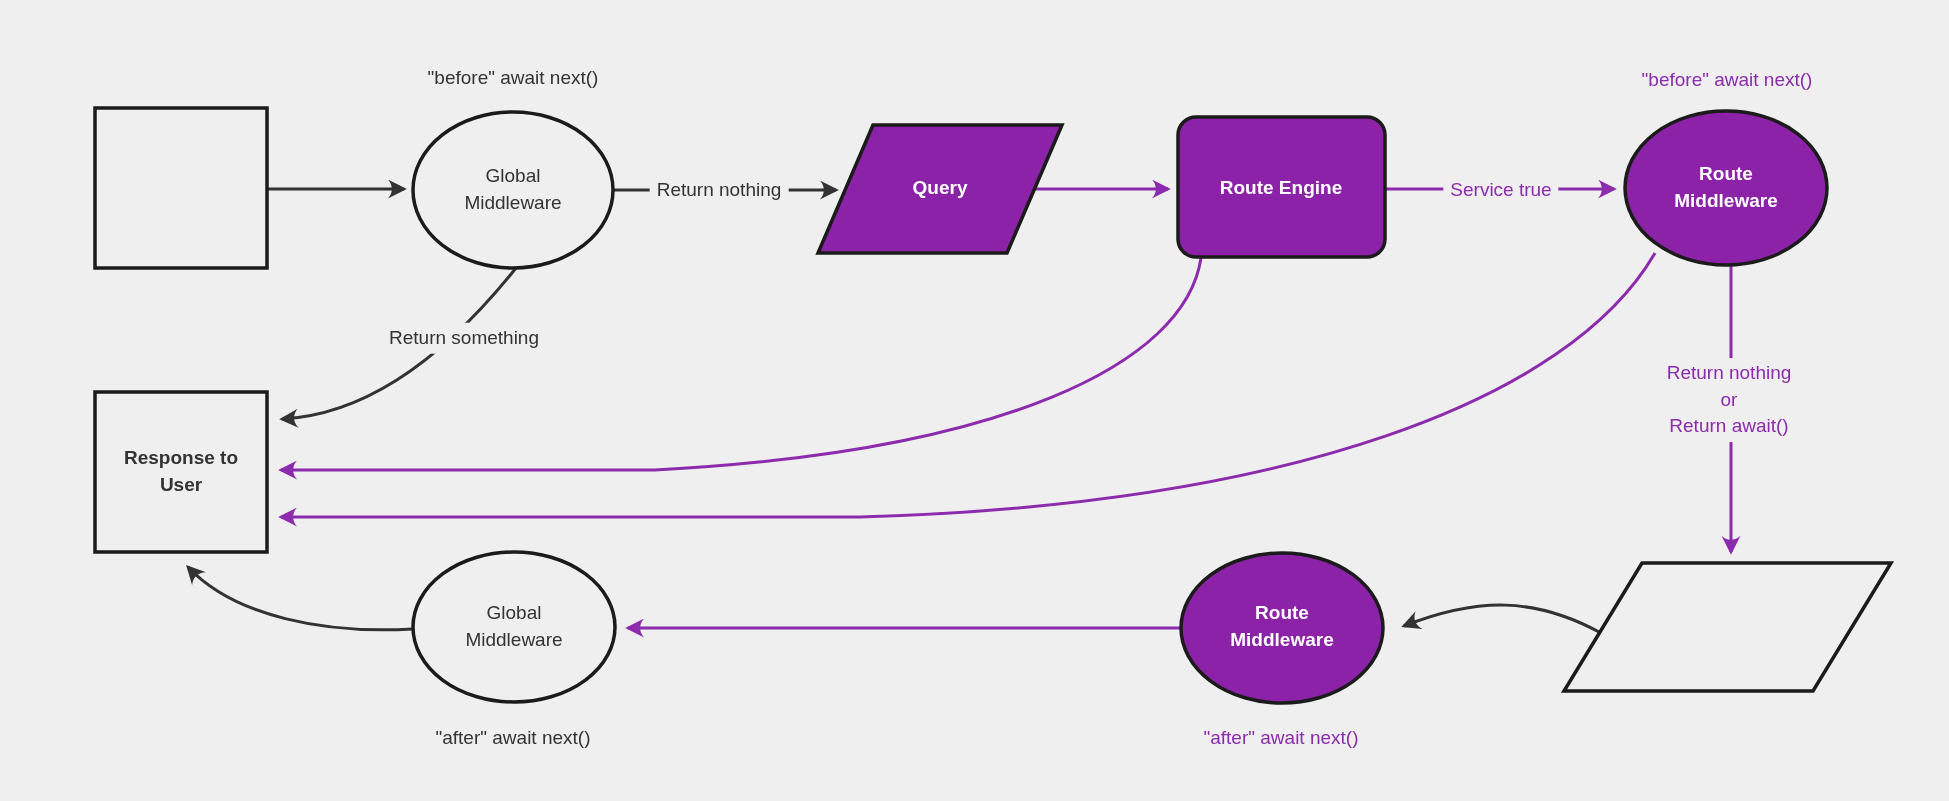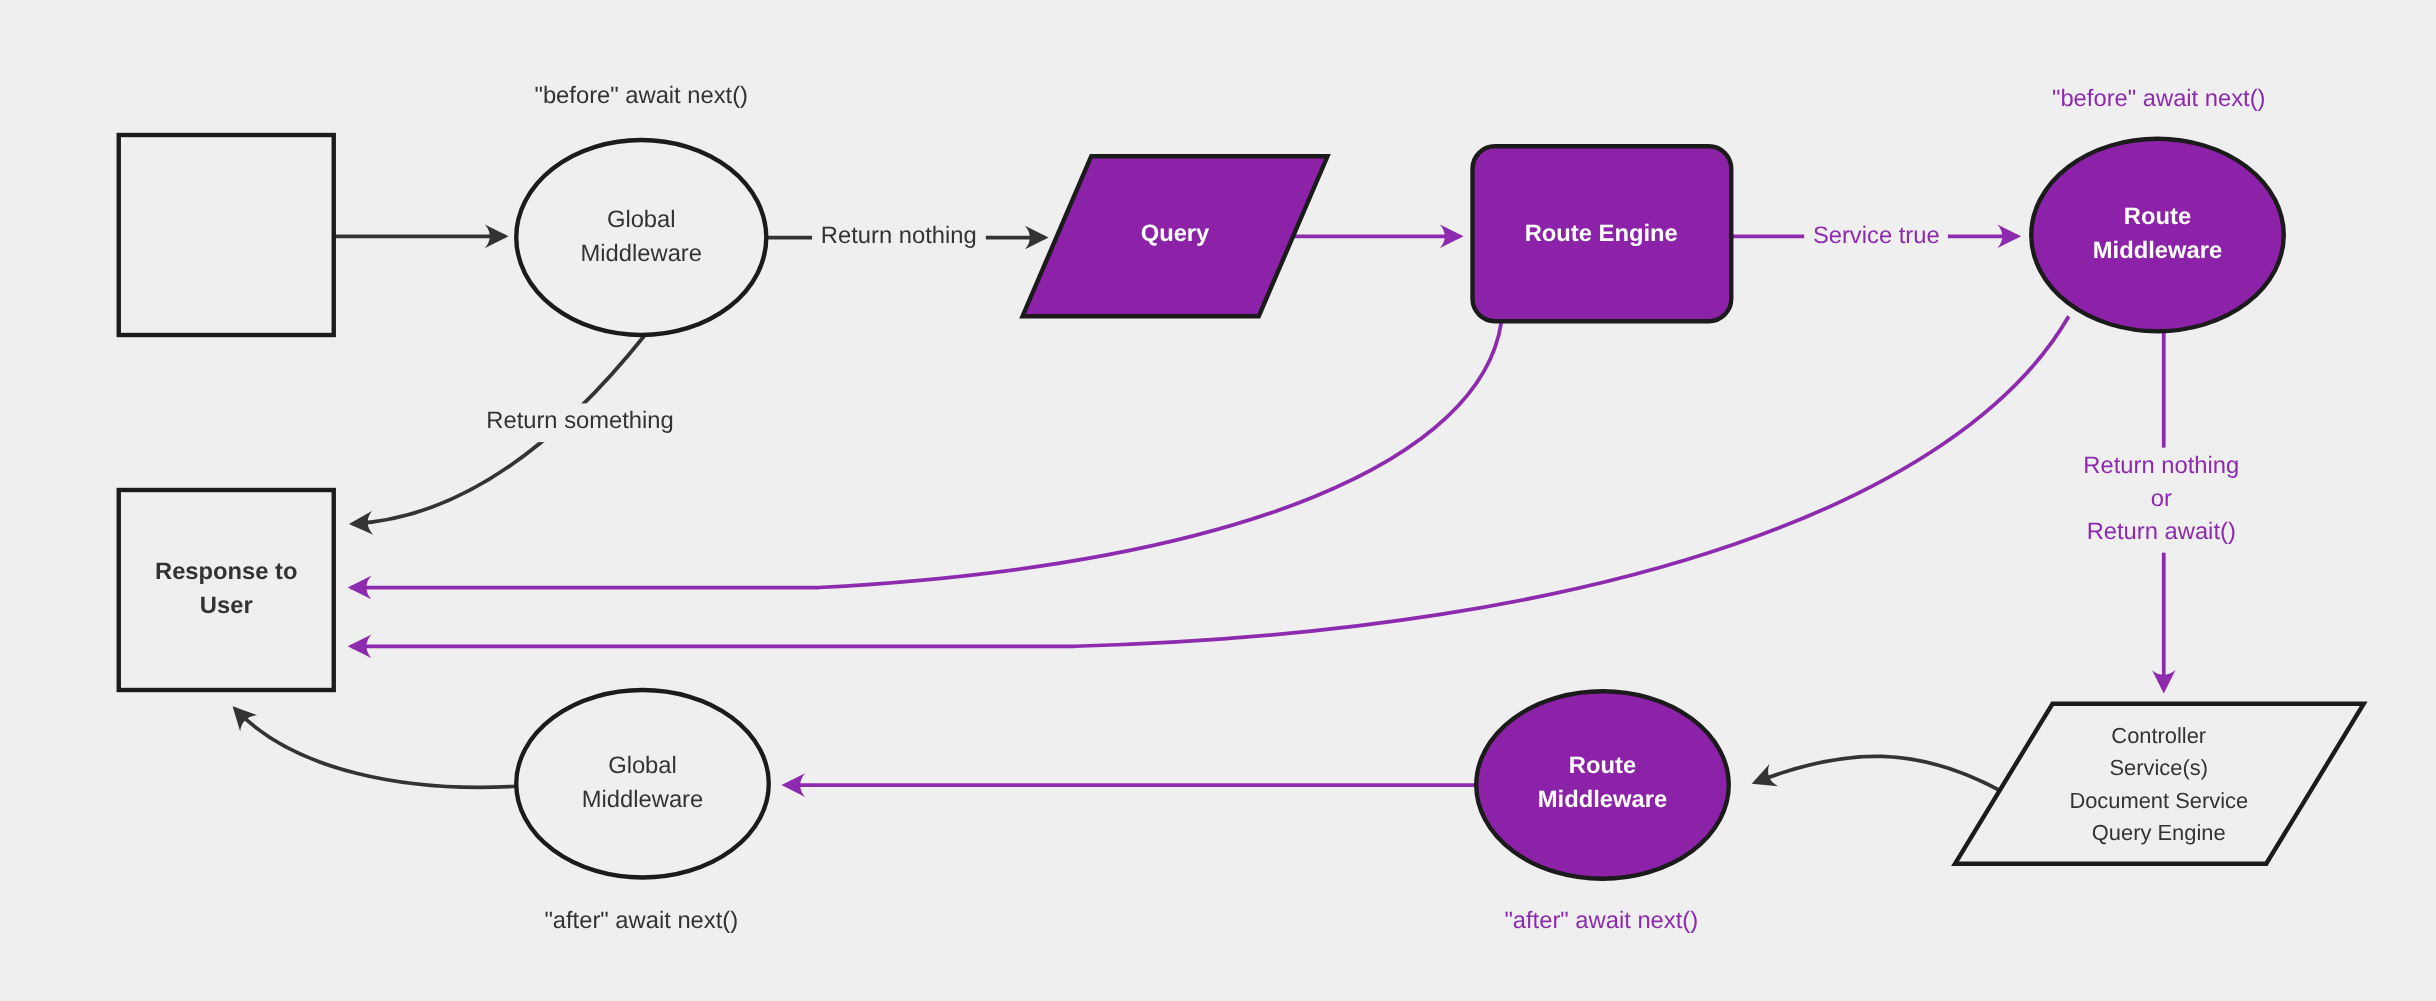--- a/index.html
+++ b/index.html
@@ -82,26 +82,20 @@
     <polygon class="shape-light" points="1642,563 1891,563 1813,691 1564,691"></polygon>
     <ellipse class="shape-purple" cx="1282" cy="628" rx="101" ry="75"></ellipse>
     <ellipse class="shape-light" cx="514" cy="627" rx="101" ry="75"></ellipse>
   </svg>
 
   <div class="lbl" style="left:513px; top:190px; width:125px;">Global Middleware</div>
   <div class="lbl white-bold" style="left:940px; top:188px; width:160px;">Query</div>
   <div class="lbl white-bold" style="left:1281px; top:188px; width:190px;">Route Engine</div>
   <div class="lbl white-bold" style="left:1726px; top:188px; width:135px;">Route Middleware</div>
   <div class="lbl" style="left:181px; top:472px; width:130px;font-weight:bold;">Response to User</div>
-  <div class="lbl small" style="left:1727px; top:628px; width:230px;">
-    <div>Controller</div>
-    <div>Service(s)</div>
-    <div>Document Service</div>
-    <div>Query Engine</div>
-  </div>
   <div class="lbl white-bold" style="left:1282px; top:627px; width:135px;">Route Middleware</div>
   <div class="lbl" style="left:514px; top:627px; width:125px;">Global Middleware</div>
 
   <div class="lbl bg" style="left:513px; top:78px;">"before" await next()</div>
   <div class="lbl bg purple" style="left:1727px; top:80px;">"before" await next()</div>
   <div class="lbl bg" style="left:719px; top:190px;">Return nothing</div>
   <div class="lbl bg" style="left:427px; top:338px;margin-left:37px;">Return something</div>
   <div class="lbl bg purple" style="left:1501px; top:190px;">Service true</div>
   <div class="lbl bg purple" style="left:1729px; top:400px;">
     <div>Return nothing</div>

